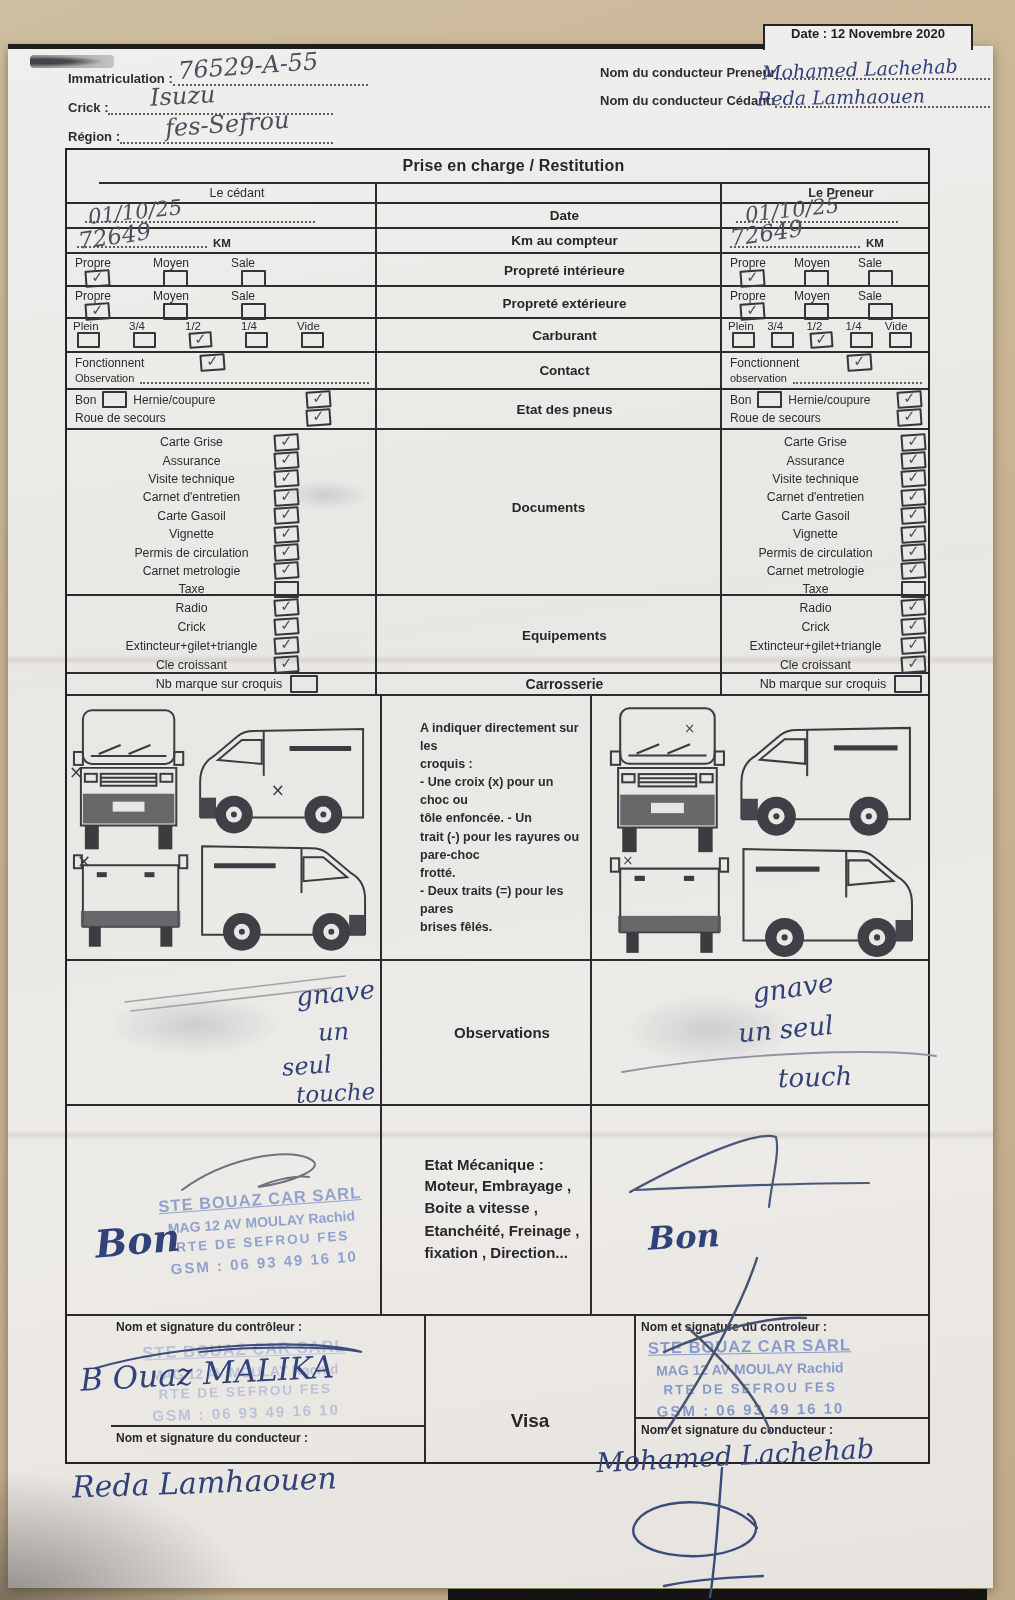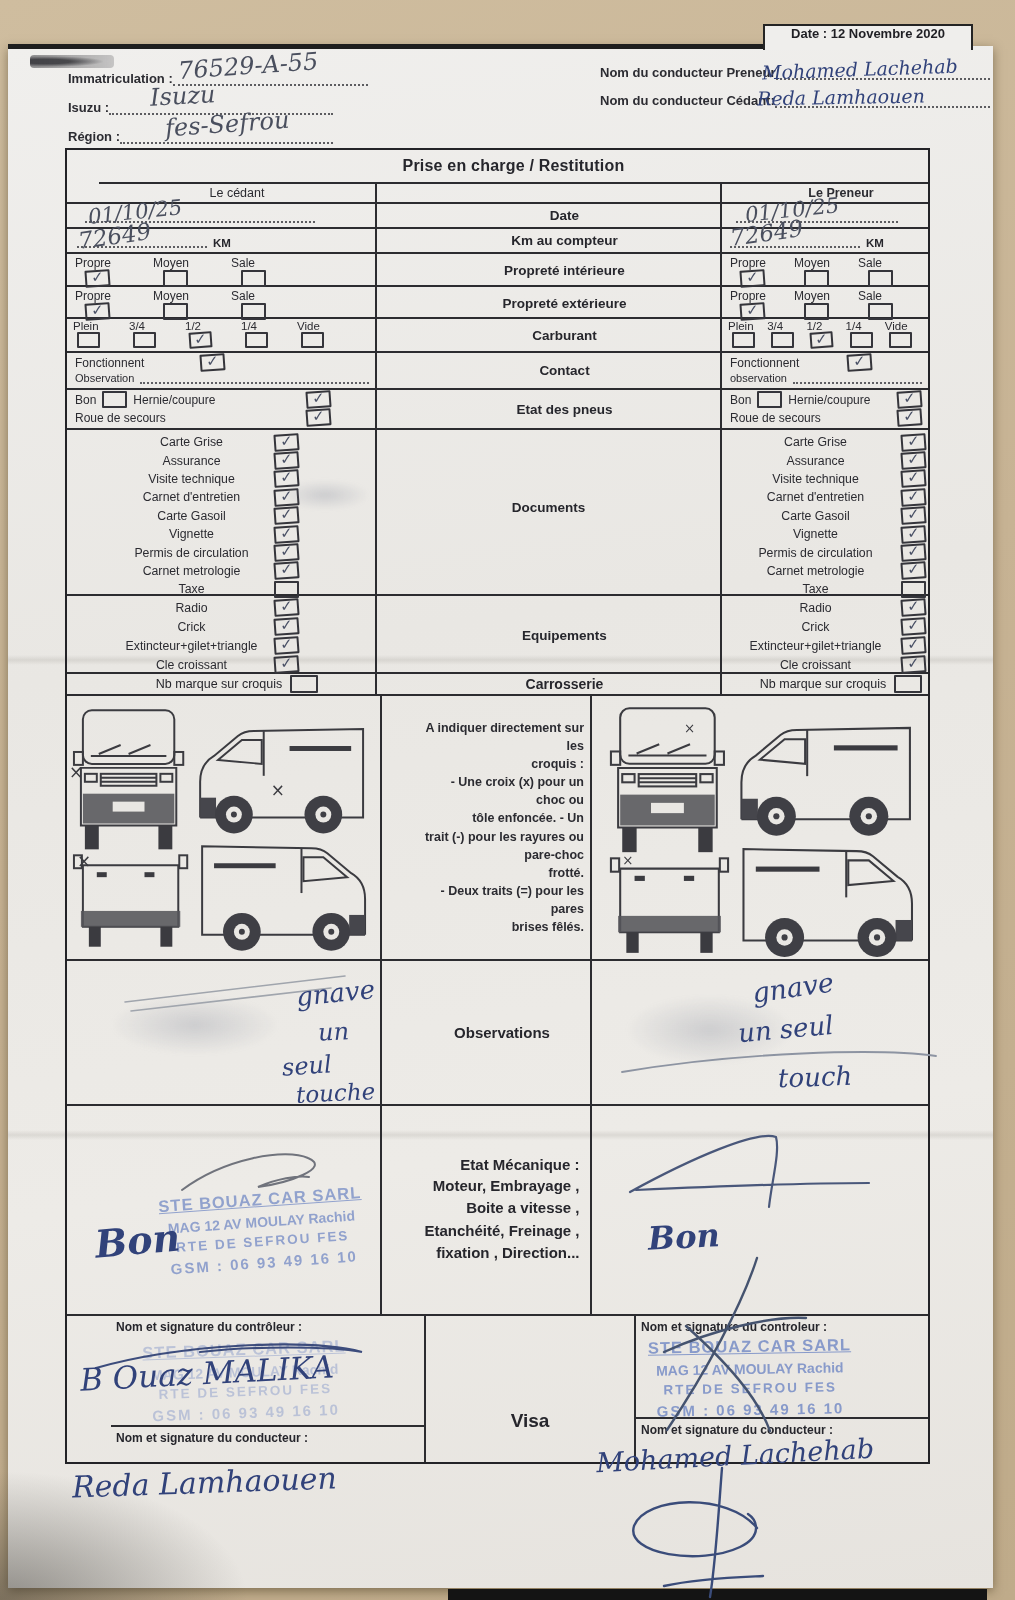--- a/index.html
+++ b/index.html
@@ -35,21 +35,21 @@
   .leader{display:inline-block;border-bottom:2px dotted #5c5c60;height:14px;}
 
   
   .tbl{position:absolute;left:65px;top:148px;width:865px;border:2.5px solid #232327;box-sizing:border-box;background:transparent;}
   .trow{box-sizing:border-box;border-bottom:2px solid #2c2c30;display:grid;position:relative;}
   .trow:last-child{border-bottom:none;}
   .cols-u{grid-template-columns:310px 345px 1fr;}
   .cols-c{grid-template-columns:315px 210px 1fr;}
   .cell{box-sizing:border-box;position:relative;overflow:visible;}
   .bR{border-right:2px solid #2c2c30;}
-  .cent{display:flex;align-items:center;justify-content:center;text-align:right;margin-left:32px;}
+  .cent{display:flex;align-items:center;justify-content:center;text-align:left;margin-left:32px;}
   .blab{font-weight:700;color:#26262c;font-size:13.5px;}
   .title-row{height:34px;}
   .title{font-size:16px;font-weight:700;letter-spacing:.2px;}
   .hdr-row{height:20px;}
   .hsm{font-size:12.5px;color:#2b2b31;}
   .hsm.b{font-weight:700;}
 
   
   .cb{display:inline-block;width:21px;height:13px;border:2px solid #35353b;border-radius:1px;
       font-size:15px;font-weight:700;color:#4a5166;line-height:10px;text-align:center;
@@ -106,21 +106,21 @@
 <div class="logo-smudge"></div>
 <div class="datebox">
     <span>Date : 12 Novembre 2020</span>
   </div>
 
 <div class="field" style="left:68px;top:70px;width:300px;">
   <span class="flabel">Immatriculation :</span>
   <span class="leader" style="flex:1;"></span>
 </div>
 <div class="field" style="left:68px;top:99px;width:265px;">
-  <span class="flabel">Isuzu :</span>
+  <span class="flabel">Crick :</span>
   <span class="leader" style="flex:1;"></span>
 </div>
 <div class="field" style="left:68px;top:128px;width:265px;">
   <span class="flabel">Région :</span>
   <span class="leader" style="flex:1;"></span>
 </div>
 <div class="field" style="left:600px;top:64px;width:390px;">
   <span class="flabel">Nom du conducteur Preneur</span>
   <span class="leader" style="flex:1;"></span>
 </div>

